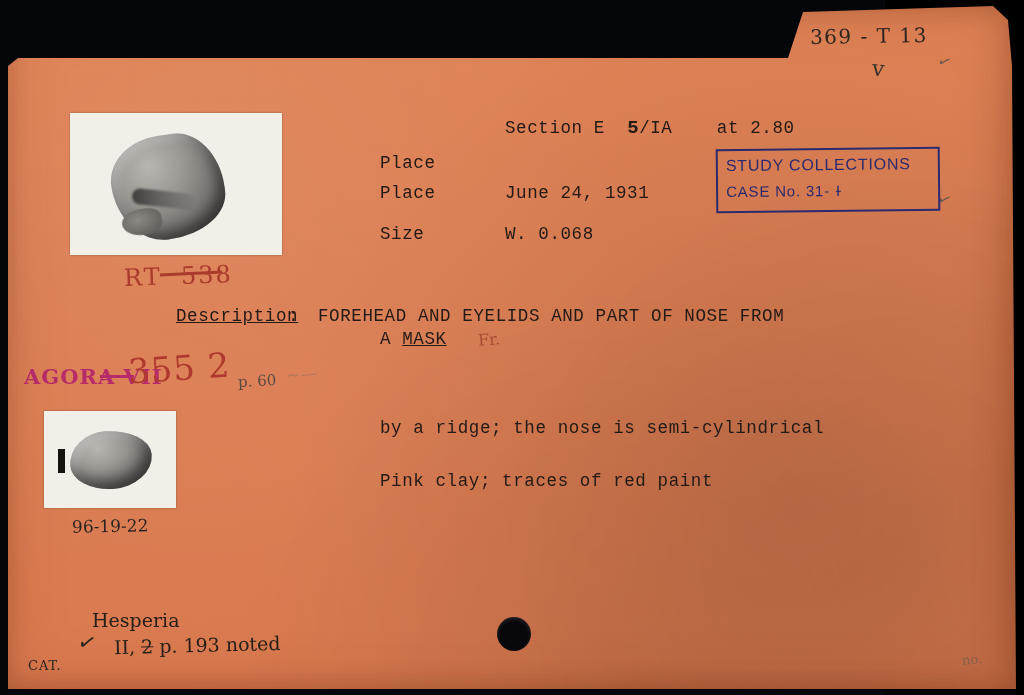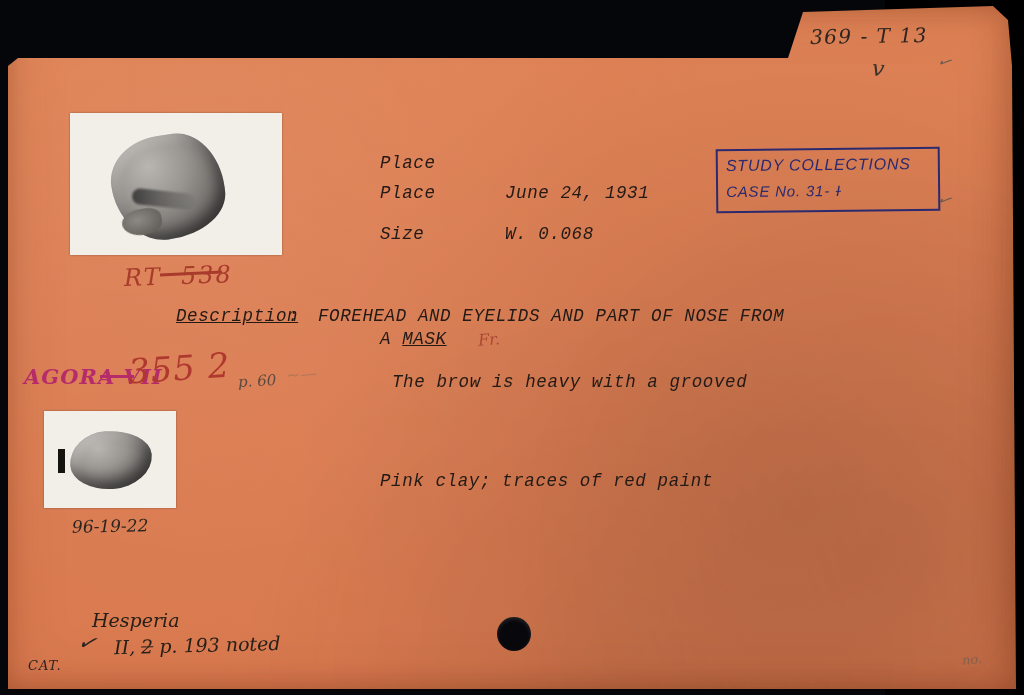--- a/index.html
+++ b/index.html
@@ -11,21 +11,20 @@
     width: 1024px;
     height: 695px;
     overflow: hidden;
     font-family: "Liberation Mono", monospace;
   }
   .scene {
     position: relative;
     width: 885px;
     height: 695px;
     background: #05060a;
-    font-style: italic;
   }
 
   
   .card {
     position: absolute;
     left: 8px;
     top: 6px;
     width: 1008px;
     height: 683px;
     background: #dd7e55;
@@ -352,35 +351,36 @@
 
   <div class="photo photo2">
     <div class="sherd"></div>
     <div class="bar"></div>
   </div>
 
   <div class="typed lbl-place">Place</div>
   <div class="typed lbl-date">Place</div>
   <div class="typed lbl-size">Size</div>
 
+  <div class="typed val-place"><span>Section E</span><span>  </span><span class="bold-5">5</span><span>/IA    at 2.80</span></div>
   <div class="typed val-date">June 24, 1931</div>
   <div class="typed val-size">W. 0.068</div>
 
   <div class="stamp">
     <div class="l1">STUDY COLLECTIONS</div>
     <div class="l2"><span class="caseno">CASE No.  31-</span><span class="roman">I</span></div>
   </div>
 
   <div class="typed desc-label">Description</div>
   <div class="typed desc-colon">:</div>
   <div class="typed desc-line1">FOREHEAD AND EYELIDS AND PART OF NOSE FROM</div>
   <div class="typed desc-line2"><span>A </span><span class="u">MASK</span></div>
   <div class="hand hw-fr">Fr.</div>
 
-  <div class="typed body-l1">The brow is heavy with a grooved</div>
+  <div class="typed body-l3">by a ridge; the nose is semi-cylindrical</div>
   <div class="typed body-l4">Pink clay; traces of red paint</div>
 
   <div class="hand hw-rt">RT  538</div>
   <div class="hw-rt-strike"></div>
 
   <div class="hand hw-agora"><span>AGORA</span> <span>VII</span></div>
   <div class="hw-agora-strike"></div>
   <div class="hand hw-355">355 2</div>
   <div class="hand hw-p60">p. 60</div>
   <div class="hand hw-scribble">∼—</div>

